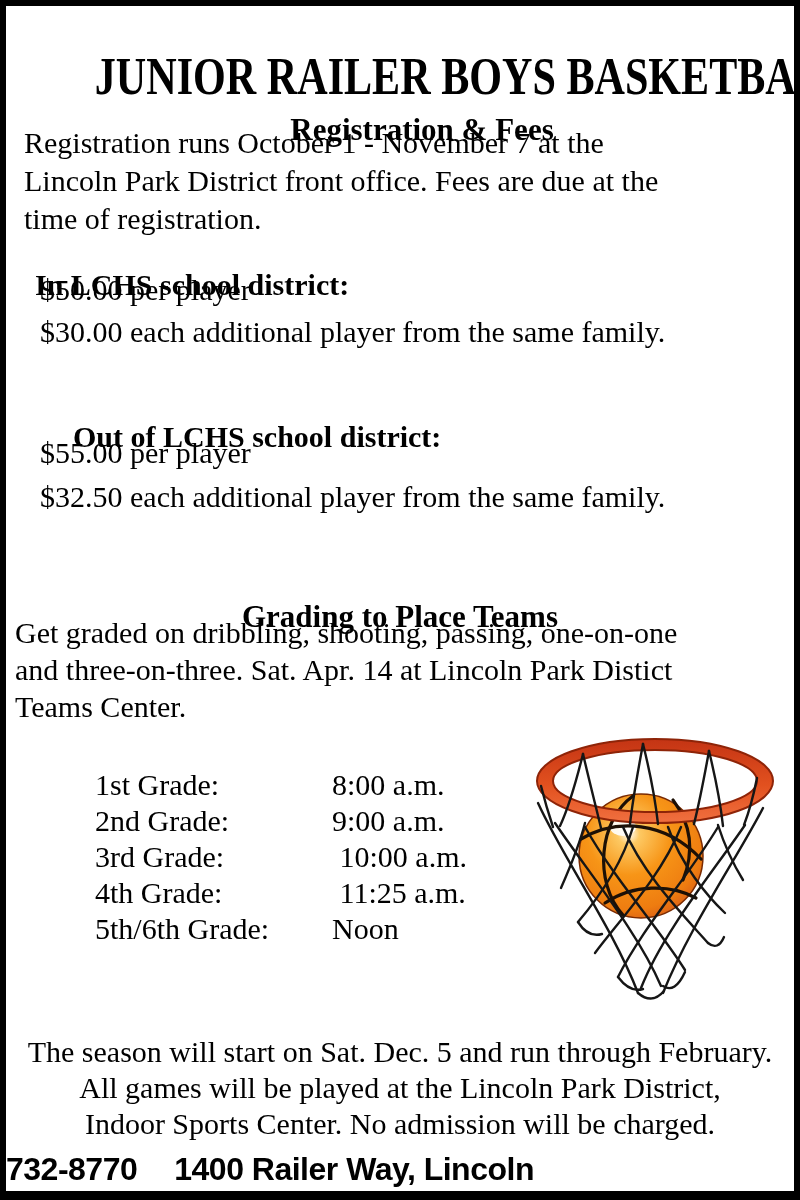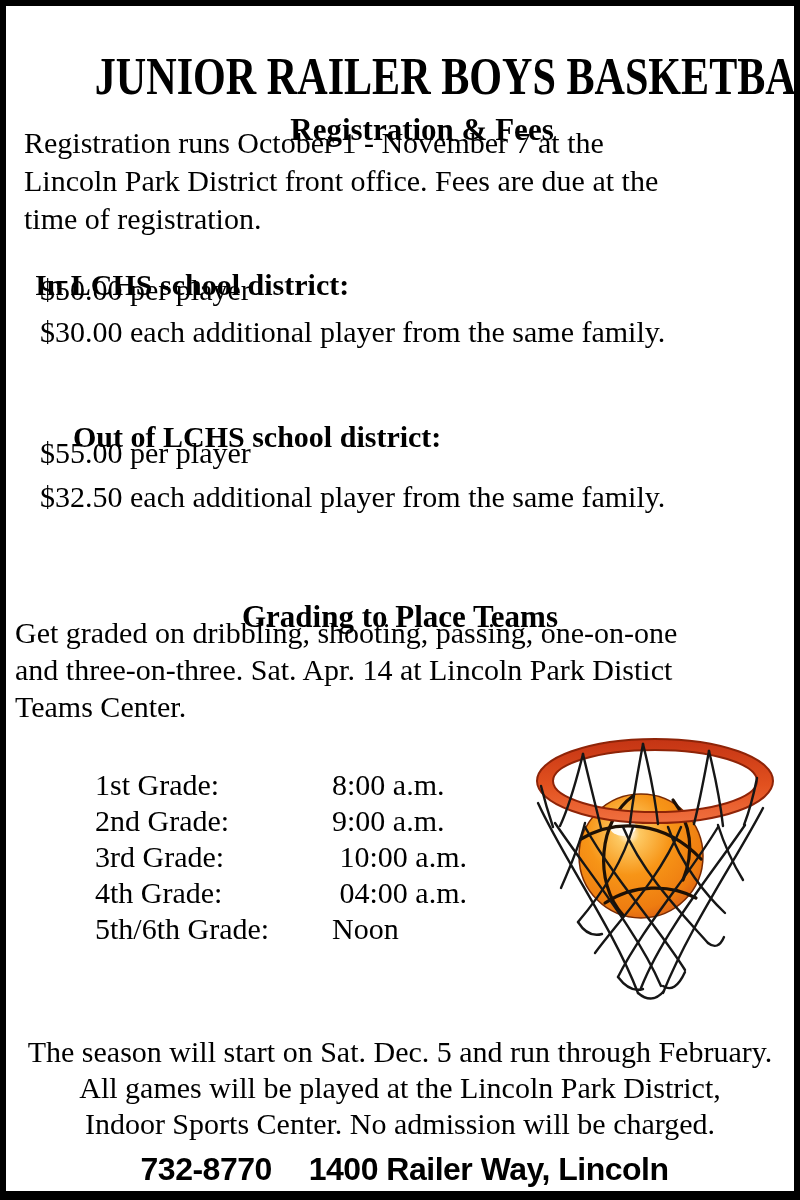--- a/index.html
+++ b/index.html
@@ -22,22 +22,22 @@
   .fee{font-size:30px;line-height:30px;left:34px;}
   .fee-50{top:269px;}
   .fee-30{top:311px;}
   .fee-55{top:432px;text-align:center;}
   .fee-325{top:476px;}
   .schedule{top:761px;left:89px;font-size:30px;line-height:36px;}
   .schedule .row{display:flex;gap:24px;}
   .schedule .g{width:213px;}
   .schedule .t{white-space:pre;}
   .league-lines{top:1028px;left:0;right:0;text-align:center;font-size:30px;line-height:36px;}
-  .footer{top:1145px;left:0;right:0;display:flex;justify-content:center;gap:37px;
-          font-family:"Liberation Sans",sans-serif;font-weight:bold;font-size:32px;line-height:36px;letter-spacing:-0.5px;padding-left:9px;}
+  .footer{top:1145px;left:0;right:0;display:flex;gap:37px;
+          font-family:"Liberation Sans",sans-serif;font-weight:bold;font-size:32px;line-height:36px;letter-spacing:-0.5px;}
   .hoop{position:absolute;left:505px;top:690px;}
 </style>
 </head>
 <body>
 
 <div class="page">
 
   <h1 class="abs center title"><span class="condense">JUNIOR RAILER BOYS BASKETBALL</span></h1>
 
   <h2 class="abs center h2 h-reg">Registration &amp; Fees</h2>
@@ -72,21 +72,21 @@
     <div class="row">
       <div class="g">2nd Grade:</div>
       <div class="t">9:00 a.m.</div>
     </div>
     <div class="row">
       <div class="g">3rd Grade:</div>
       <div class="t"> 10:00 a.m.</div>
     </div>
     <div class="row">
       <div class="g">4th Grade:</div>
-      <div class="t"> 04:00 a.m.</div>
+      <div class="t"> 11:25 a.m.</div>
     </div>
     <div class="row">
       <div class="g">5th/6th Grade:</div>
       <div class="t">Noon</div>
     </div>
   </div>
 
   <svg class="hoop" width="272" height="320" viewBox="0 0 272 320" xmlns="http://www.w3.org/2000/svg">
     <defs>
       <radialGradient id="ballGrad" cx="40%" cy="32%" r="88%">

